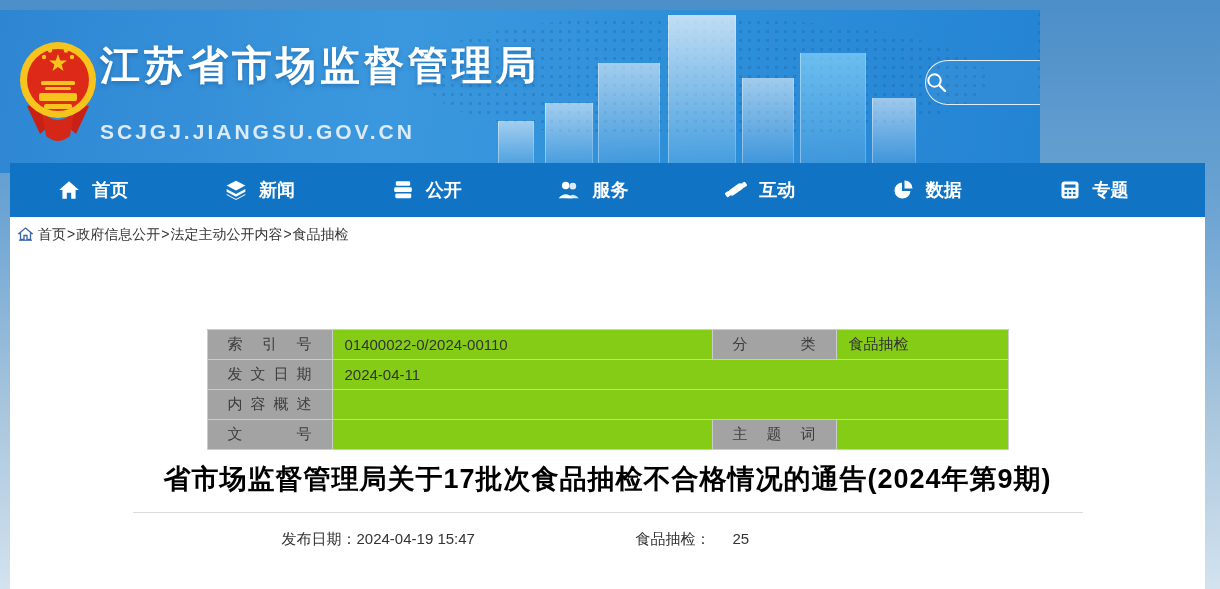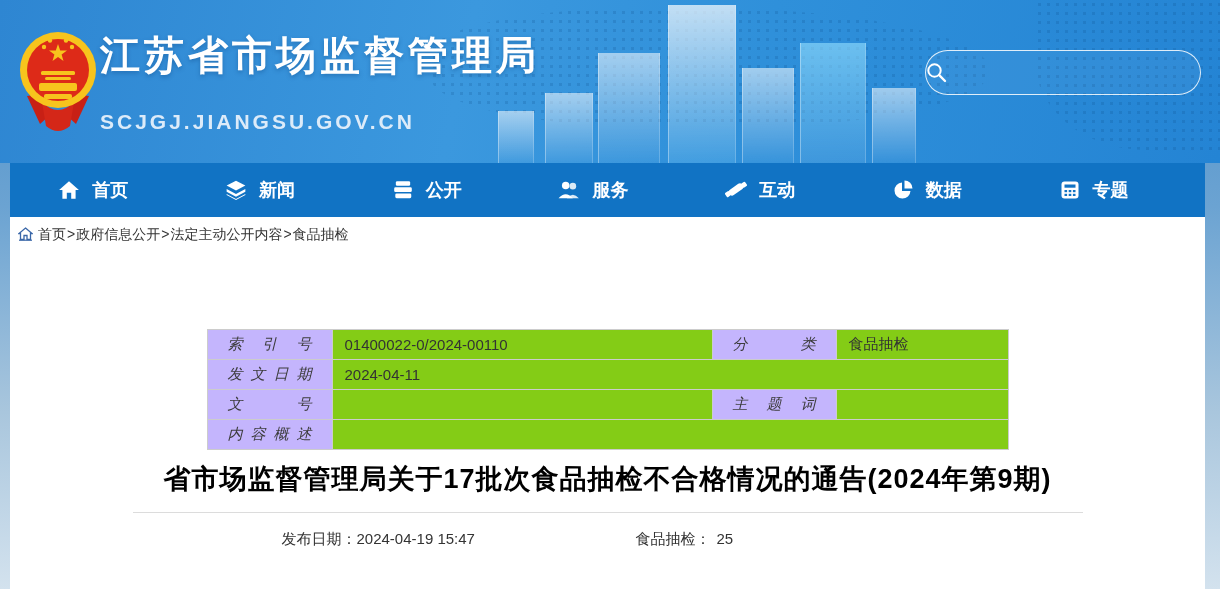--- a/index.html
+++ b/index.html
@@ -2,21 +2,21 @@
 <html><head>
 <meta charset="utf-8">
 <style>
   html,body{margin:0;padding:0;}
   body{
     width:1220px;height:589px;position:relative;overflow:hidden;
     font-family:"Liberation Sans","DejaVu Sans",sans-serif;
     background:linear-gradient(180deg,#4b8ec8 0%,#6ba3d2 35%,#a9c6dd 70%,#d3e2ee 100%);
   }
   
-  .banner{position:absolute;left:0;top:0;width:1220px;height:163px;overflow:hidden;
+  .banner{position:absolute;left:0;top:10px;width:1040px;height:163px;overflow:hidden;
     background:linear-gradient(102deg,#2e86d2 0%,#3b98de 38%,#2f90da 62%,#2484d4 100%);}
   .dots{position:absolute;background-image:radial-gradient(circle,rgba(9,70,130,.22) 1.6px,transparent 1.9px);
     background-size:9px 9px;opacity:.8;}
   .dots.d1{left:430px;top:8px;width:560px;height:120px;border-radius:40% 55% 50% 45%;}
   .dots.d2{left:1035px;top:0;width:185px;height:150px;border-radius:0 0 0 60%;}
   .building{position:absolute;bottom:0;background:linear-gradient(180deg,rgba(255,255,255,.55),rgba(255,255,255,.04));
     border-left:1px solid rgba(255,255,255,.35);border-right:1px solid rgba(255,255,255,.2);}
   .b1{left:545px;width:46px;height:70px;}
   .b2{left:598px;width:60px;height:110px;}
   .b3{left:668px;width:66px;height:158px;background:linear-gradient(180deg,rgba(255,255,255,.7),rgba(160,225,255,.15));}
@@ -41,28 +41,28 @@
     text-decoration:none;cursor:pointer;}
   .nav-item svg{display:block;}
   
   .content{position:absolute;left:10px;top:217px;width:1195px;height:372px;background:#fff;}
   .breadcrumb{padding:7px 0 0 8px;font-size:14px;color:#333;display:flex;align-items:center;line-height:20px;}
   .breadcrumb svg{margin-right:5px;}
   .breadcrumb a{color:#333;text-decoration:none;cursor:pointer;}
   .crumb-sep{margin:0 1px;}
   .meta-table{border-collapse:collapse;margin:85px auto 0;table-layout:fixed;width:801px;font-size:15px;color:#333;}
   .meta-table td{border:1px solid #ccc;height:29px;padding:0 12px;background:#84cc16;overflow:hidden;white-space:nowrap;}
-  .meta-table td.lbl{background:#c4b5fd;color:#3c3c3c;padding:0 20px;
-    text-align:justify;text-align-last:justify;text-justify:inter-character;font-style:italic;}
+  .meta-table td.lbl{background:#a3a3a3;color:#3c3c3c;padding:0 20px;
+    text-align:justify;text-align-last:justify;text-justify:inter-character;}
   .article-title{margin:12px 0 0;text-align:center;font-size:27px;font-weight:bold;color:#000;letter-spacing:1px;line-height:35px;}
   .divider{width:950px;margin:15px auto 0;border-top:1px solid #dcdcdc;height:0;}
   .pub-row{position:relative;width:950px;margin:17px auto 0;height:20px;font-size:15px;color:#333;}
   .pub-date{position:absolute;left:149px;top:0;}
   .view-count{position:absolute;left:503px;top:0;}
-  .view-count .val{margin-left:6px;}
+  .view-count .val{margin-left:22px;}
 </style>
 </head>
 <body>
 
 <header class="banner">
   <div class="dots d1"></div>
   <div class="dots d2"></div>
   <div class="building b7"></div>
   <div class="building b1"></div>
   <div class="building b2"></div>
@@ -200,29 +200,29 @@
         <td class="lbl">索引号</td>
         <td>01400022-0/2024-00110</td>
         <td class="lbl">分类</td>
         <td>食品抽检</td>
       </tr>
       <tr>
         <td class="lbl">发文日期</td>
         <td colspan="3">2024-04-11</td>
       </tr>
       <tr>
+        <td class="lbl">内容概述</td>
+        <td colspan="3"></td>
+      </tr>
+      <tr>
         <td class="lbl">文号</td>
         <td></td>
         <td class="lbl">主题词</td>
         <td></td>
       </tr>
-      <tr>
-        <td class="lbl">内容概述</td>
-        <td colspan="3"></td>
-      </tr>
     </tbody>
   </table>
 
   <h2 class="article-title">省市场监督管理局关于17批次食品抽检不合格情况的通告(2024年第9期)</h2>
 
   <div class="divider"></div>
 
   <div class="pub-row">
     <span class="pub-date"><span>发布日期：</span><span>2024-04-19 15:47</span></span>
     <span class="view-count"><span>食品抽检：</span><span class="val">25</span></span>

